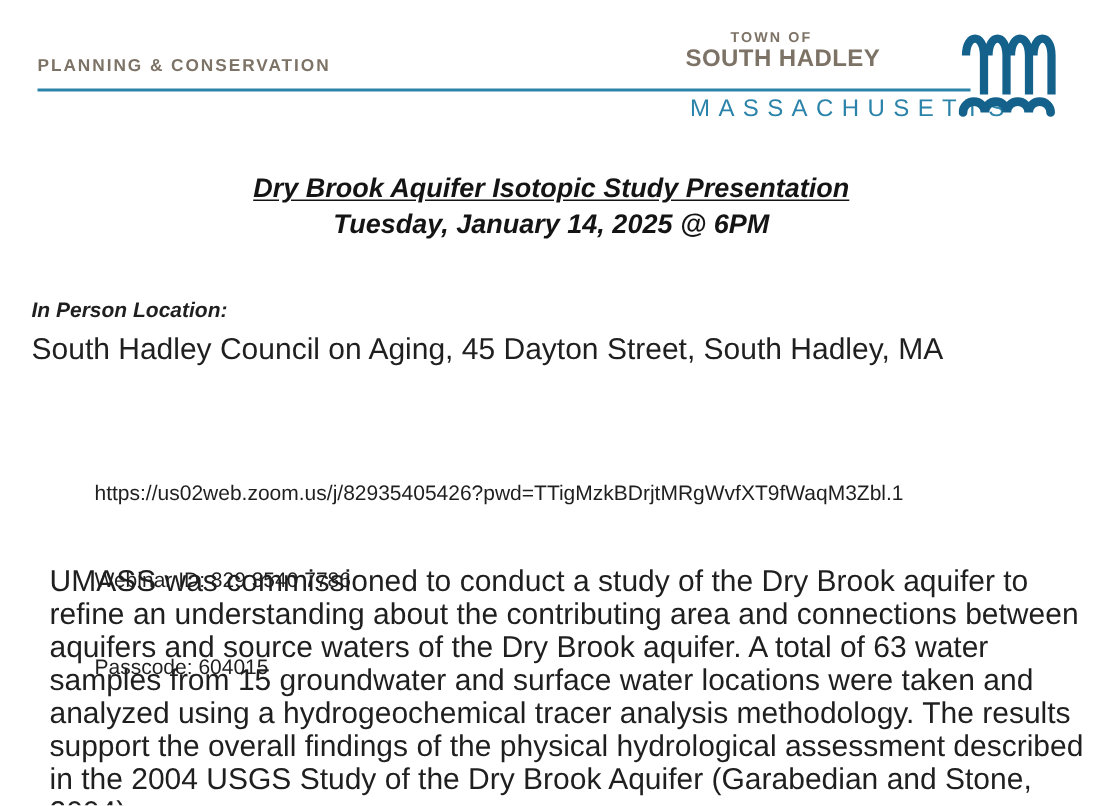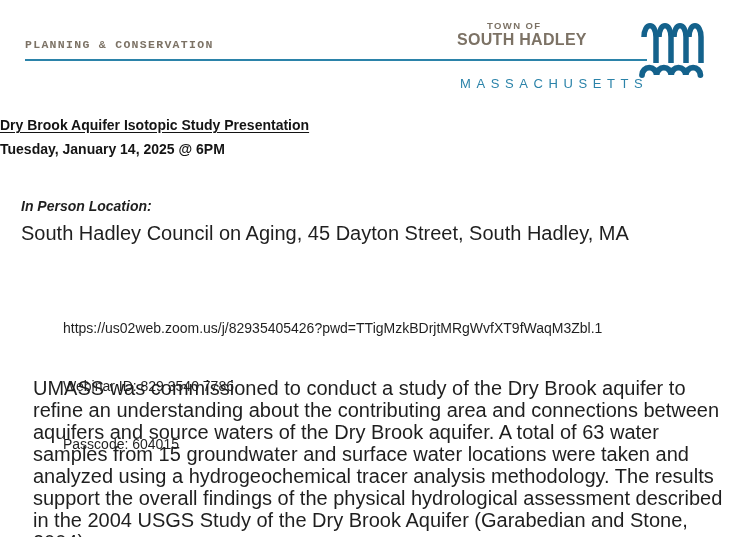--- a/index.html
+++ b/index.html
@@ -16,21 +16,20 @@
 
   
   .dept-title {
     position: absolute;
     left: 25px;
     top: 38px;
     font-size: 11.5px;
     font-weight: 600;
     letter-spacing: 1.3px;
     color: #7c7265;
-    font-family: Liberation Mono, monospace;
   }
   .header-rule {
     position: absolute;
     left: 25px;
     top: 59px;
     width: 622px;
     height: 2px;
     background: #2b83a9;
   }
   .logo-town-of {
@@ -51,44 +50,44 @@
     font-weight: 700;
     letter-spacing: 0.3px;
     color: #7c7265;
     white-space: nowrap;
     text-align: right;
   }
   .logo-state {
     position: absolute;
     left: 460px;
     top: 64px;
-    font-size: 13px;
+    font-size: 16px;
     font-weight: 500;
     letter-spacing: 5.6px;
     color: #2b83a9;
     white-space: nowrap;
-    margin-top: 12px;
   }
   .logo-icon {
     position: absolute;
     left: 639px;
     top: 13px;
   }
 
   
   .title-block {
     position: absolute;
     left: 0;
     right: 0;
     top: 113px;
-    text-align: left;
-    font-size: 14px;
+    text-align: center;
+    font-size: 18px;
     font-weight: 700;
     line-height: 24px;
     color: #141414;
+    font-style: italic;
   }
   .title-block .underlined {
     text-decoration: underline;
     text-underline-offset: 2px;
   }
 
   
   .section-label {
     position: absolute;
     left: 21px;

